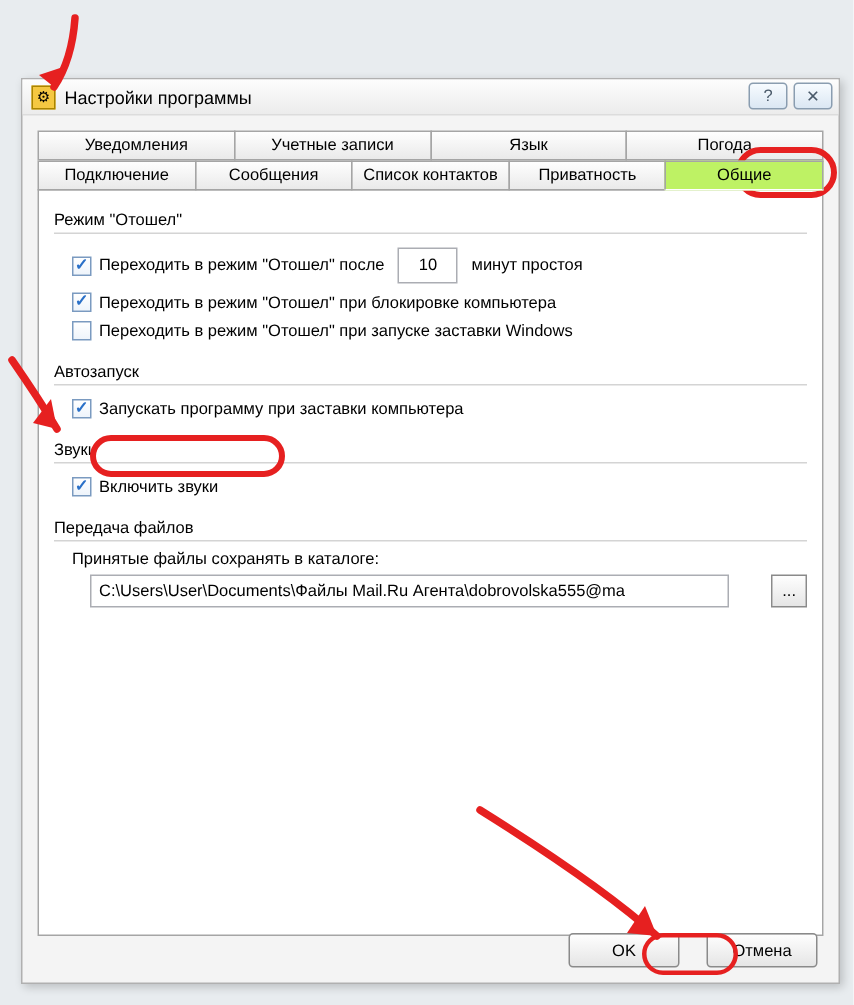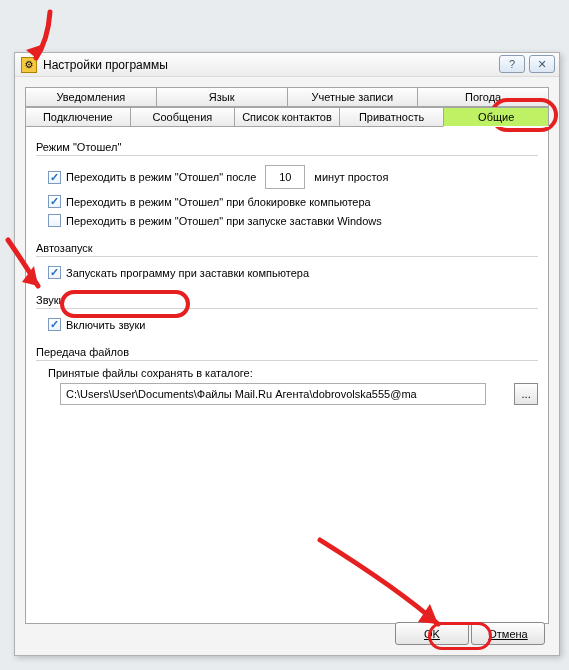--- a/index.html
+++ b/index.html
@@ -139,21 +139,21 @@
     background: linear-gradient(#fefefe,#e5e5e5);
     margin-left: 4px;
     display: flex; align-items: center; justify-content: center;
     cursor: pointer;
     font-size: 11px;
   }
   .dlg-buttons {
     position: absolute;
     right: 14px;
     bottom: 10px;
-    display: flex; gap: 2px; text-decoration: underline;
+    display: flex; gap: 18px;
   }
   .dlg-btn {
     min-width: 74px; height: 23px;
     border: 1px solid #8a8a8a;
     background: linear-gradient(#fefefe,#e5e5e5);
     border-radius: 3px;
     font-size: 11px;
     display: flex; align-items: center; justify-content: center;
     cursor: pointer;
   }
@@ -183,22 +183,22 @@
     <div class="title-text">Настройки программы</div>
     <div class="title-btns">
       <div class="title-btn">?</div>
       <div class="title-btn">✕</div>
     </div>
   </div>
 
   <div class="tabs-area">
     <div class="tabs-row">
       <div class="tab-btn">Уведомления</div>
+      <div class="tab-btn">Учетные записи</div>
       <div class="tab-btn">Язык</div>
-      <div class="tab-btn">Учетные записи</div>
       <div class="tab-btn">Погода</div>
     </div>
     <div class="tabs-row">
       <div class="tab-btn">Подключение</div>
       <div class="tab-btn">Сообщения</div>
       <div class="tab-btn">Список контактов</div>
       <div class="tab-btn">Приватность</div>
       <div class="tab-btn active">Общие</div>
     </div>
 

